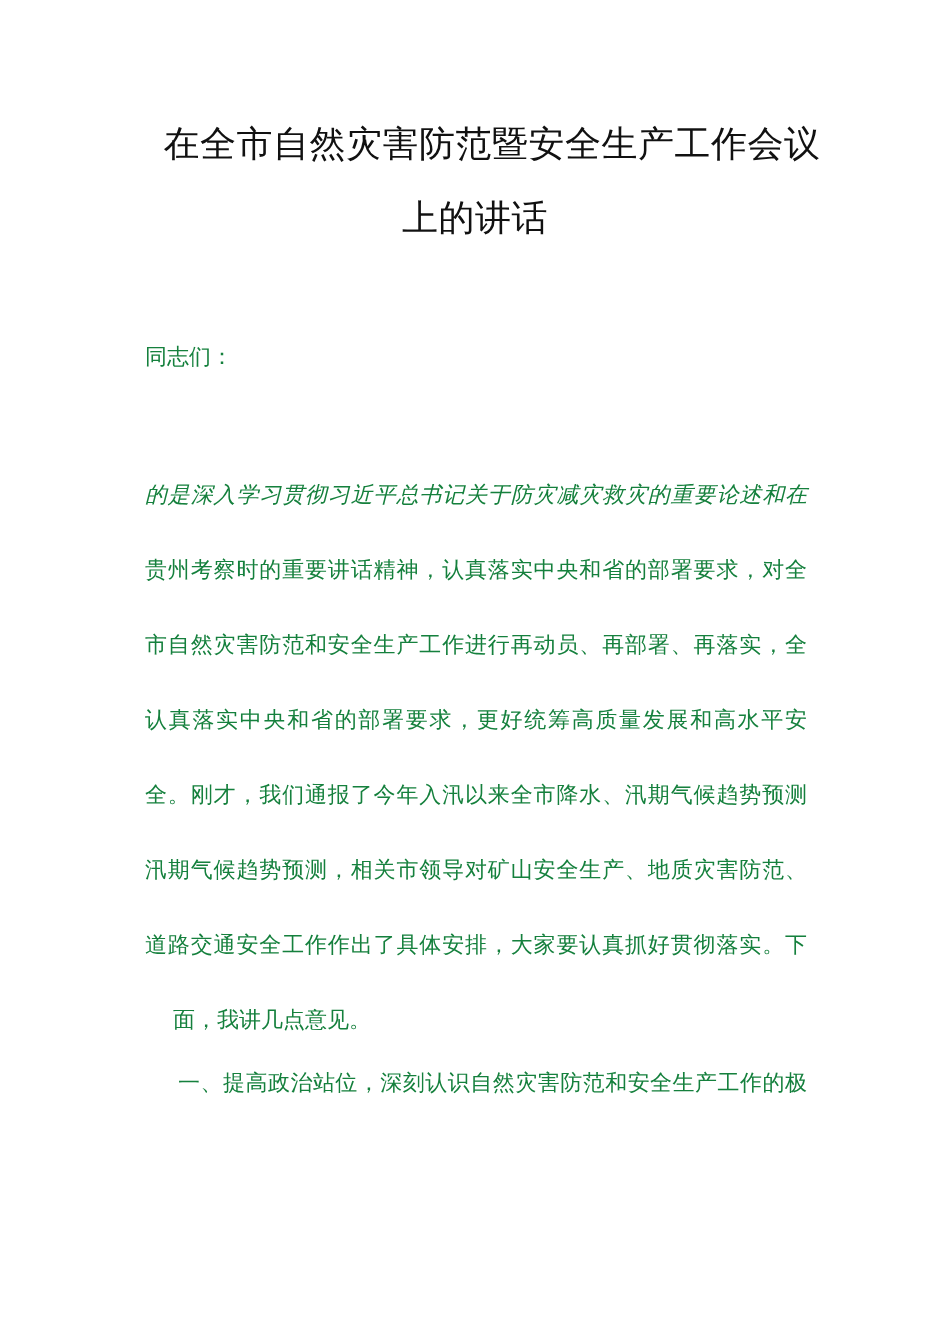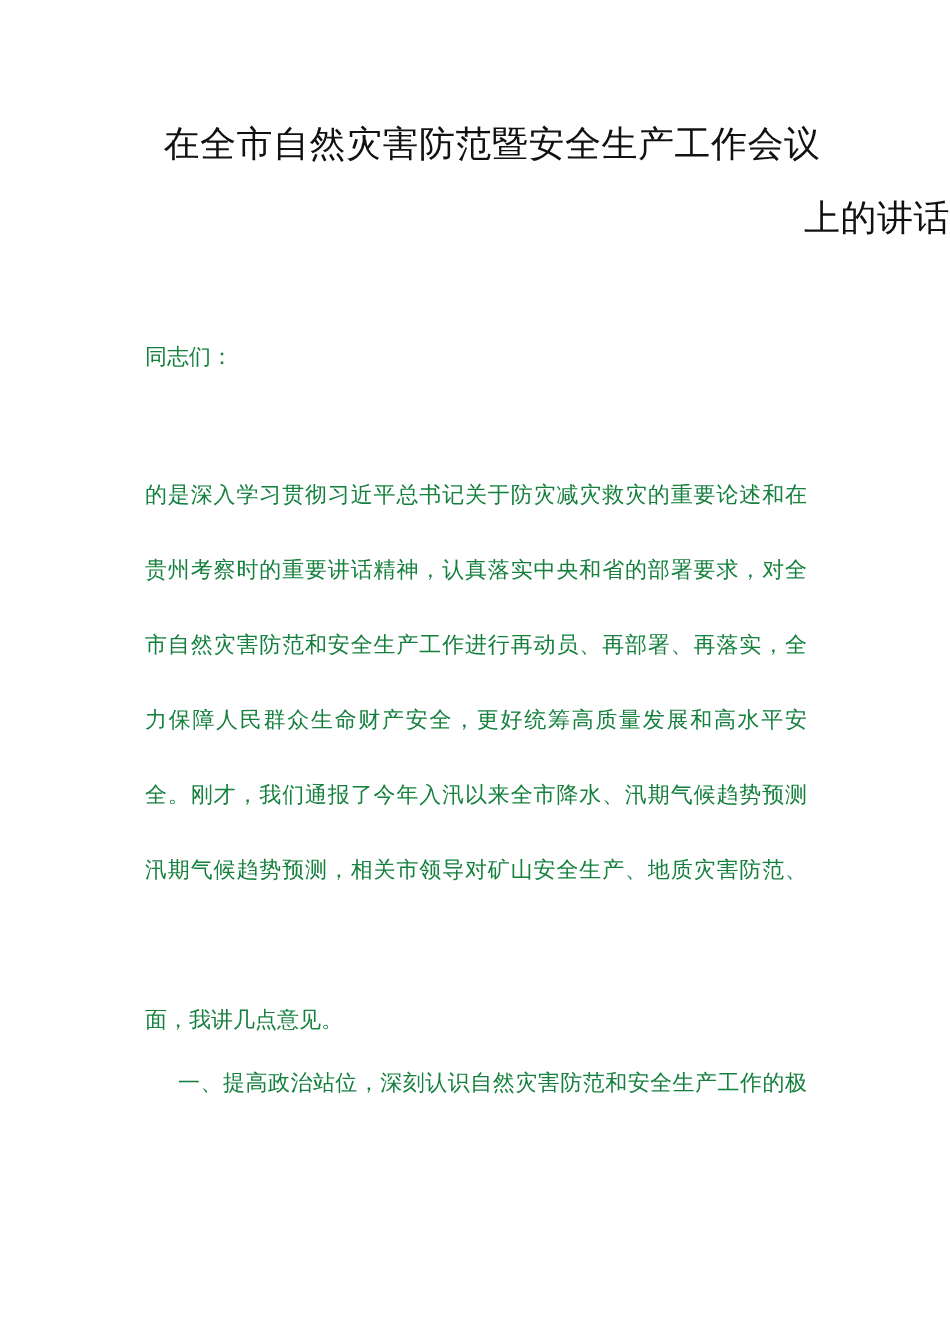--- a/index.html
+++ b/index.html
@@ -28,21 +28,21 @@
       left: 0;
       width: 950px;
       text-align: center;
       font-size: 36px;
       line-height: 40px;
       letter-spacing: 0.5px;
       color: #111111;
       white-space: nowrap;
     }
     .title.l1 { top: 124px; padding-left: 17px; }
-    .title.l2 { top: 198px; text-align: right; }
+    .title.l2 { top: 198px; }
     .line {
       position: absolute;
       left: 145px;
       width: 662px;
       font-size: 22px;
       line-height: 28px;
       white-space: nowrap;
       color: #15803d;
       text-align: justify;
       text-align-last: justify;
@@ -58,23 +58,24 @@
 </head>
 <body>
 
 <div class="page">
 
   <div class="title l1">在全市自然灾害防范暨安全生产工作会议</div>
   <div class="title l2">上的讲话</div>
 
   <div class="line last" style="top:343px;">同志们：</div>
 
-  <div class="line" style="top:481px;">的是深入学习贯彻习近平总书记关于防灾减灾救灾的重要论述和在</div>
+  <div class="line" style="top:481px;font-style:italic;">的是深入学习贯彻习近平总书记关于防灾减灾救灾的重要论述和在</div>
   <div class="line" style="top:631px;">市自然灾害防范和安全生产工作进行再动员、再部署、再落实，全</div>
   <div class="line" style="top:556px;">贵州考察时的重要讲话精神，认真落实中央和省的部署要求，对全</div>
-  <div class="line" style="top:706px;">力保障人民群众生命财产安全，更好统筹高质量发展和高水平安</div>
+  <div class="line" style="top:706px;">认真落实中央和省的部署要求，更好统筹高质量发展和高水平安</div>
   <div class="line" style="top:781px;">全。刚才，我们通报了今年入汛以来全市降水、汛期气候趋势预测</div>
   <div class="line" style="top:856px;">汛期气候趋势预测，相关市领导对矿山安全生产、地质灾害防范、</div>
-  <div class="line last" style="top:1006px;">面，我讲几点意见。</div>
+  <div class="line" style="top:931px;">道路交通安全工作作出了具体安排，大家要认真抓好贯彻落实。下</div>
+  <div class="line last" style="top:1006px;margin-left:28px;">面，我讲几点意见。</div>
 
   <div class="line indent" style="top:1069px;">一、提高政治站位，深刻认识自然灾害防范和安全生产工作的极</div>
 
 </div>
 
 </body></html>

